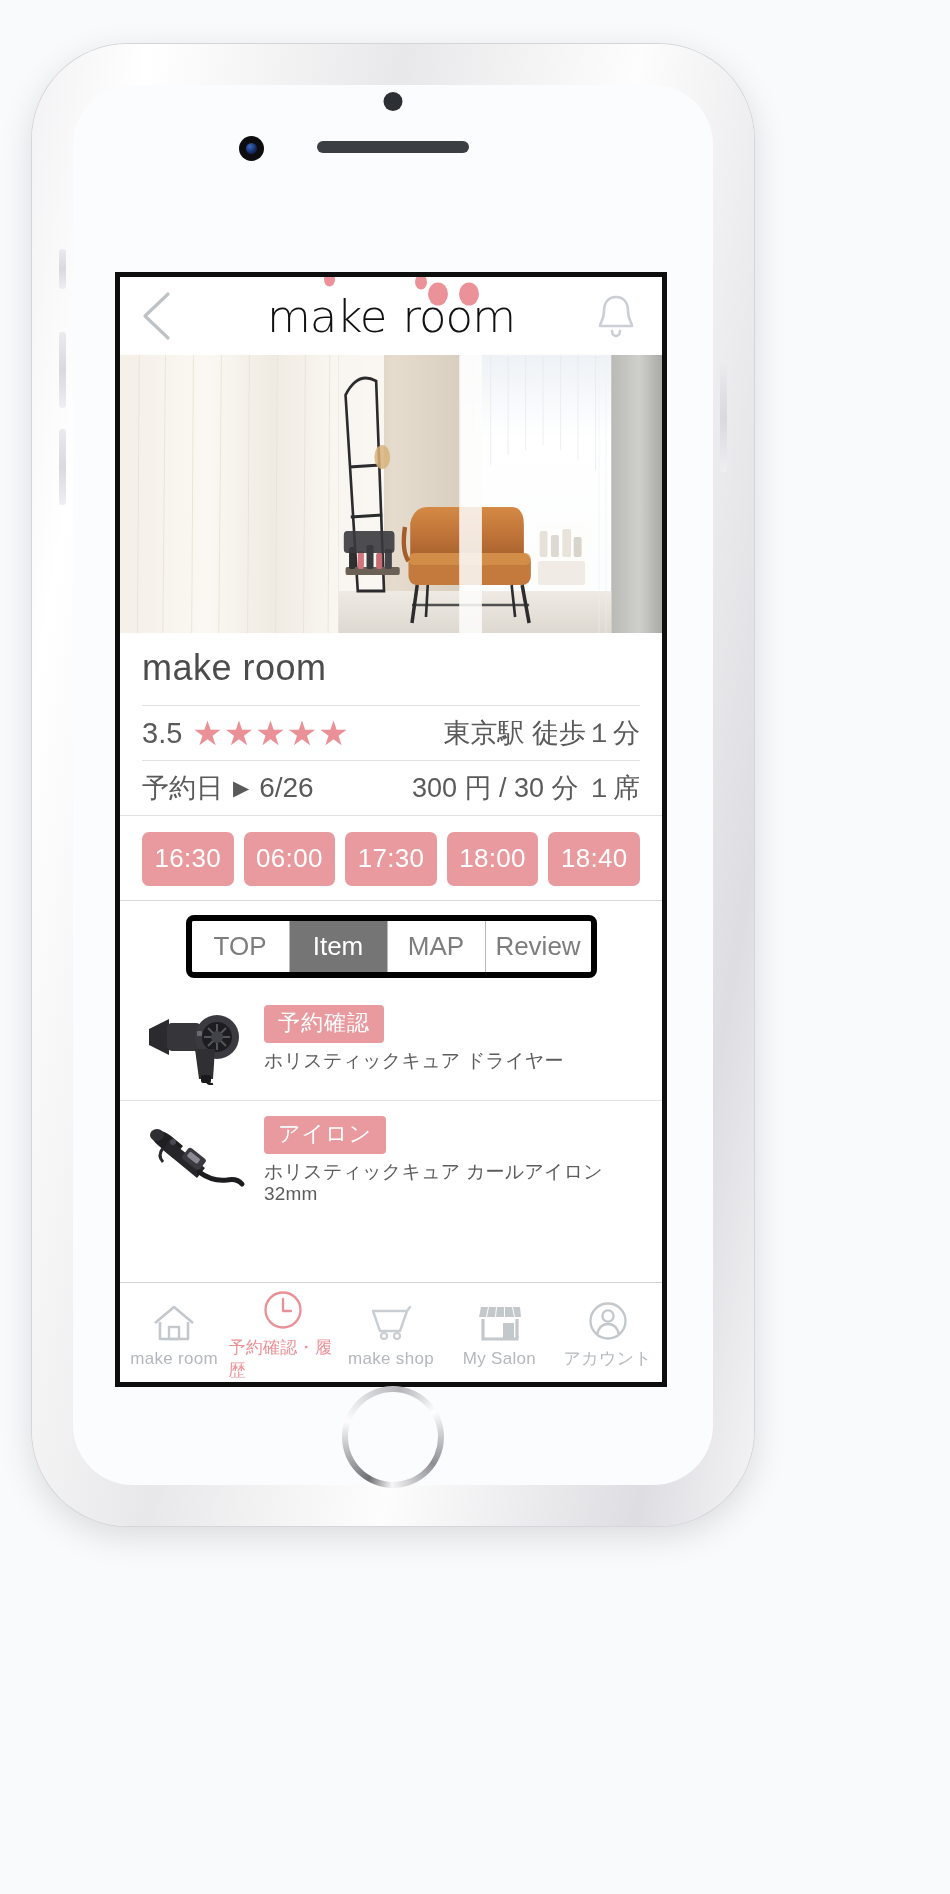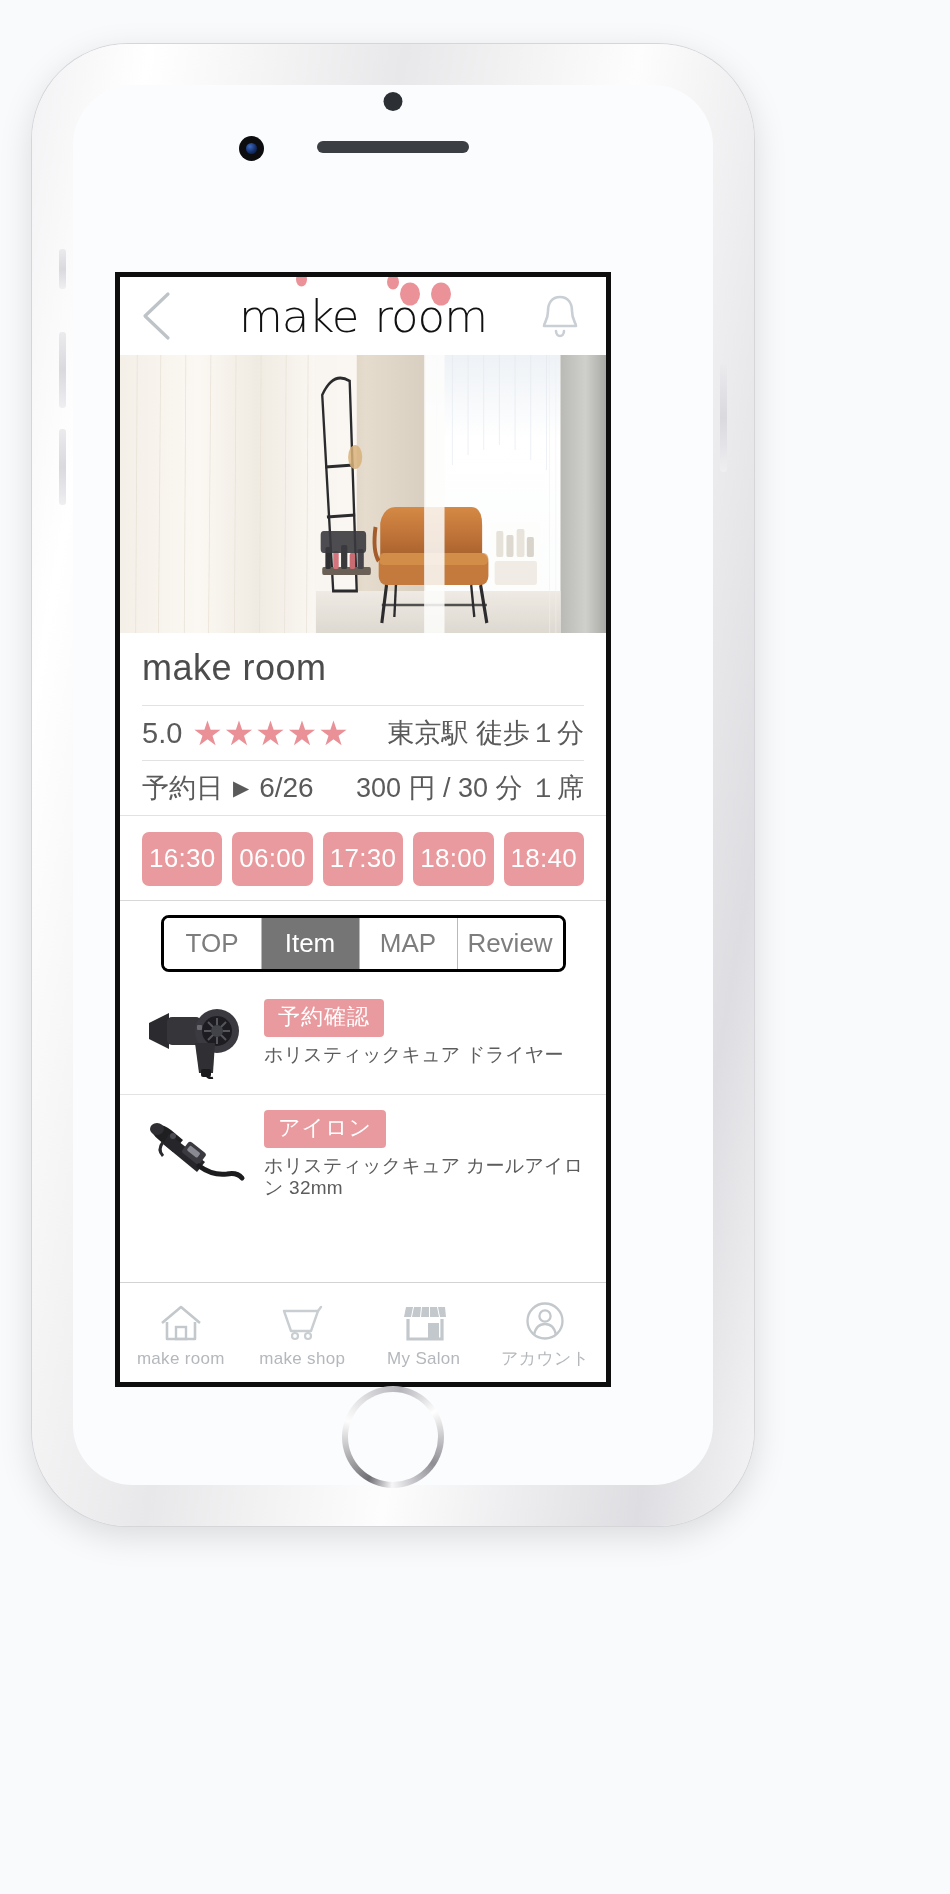--- a/index.html
+++ b/index.html
@@ -64,21 +64,21 @@
   }
   #home-button-inner {
     width: 100%; height: 100%; border-radius: 50%;
     background: #fbfcfd;
   }
 
   
   #screen {
     position: absolute;
     left: 83px; top: 228px;
-    width: 496px; height: 1115px;
+    width: 552px; height: 1115px;
     background: #ffffff;
     border: 5px solid #0e0e0e;
     overflow: hidden;
     display: flex; flex-direction: column;
   }
 
   
   #app-header {
     height: 78px; flex: 0 0 78px;
     background: #ffffff;
@@ -164,21 +164,21 @@
 
   
   #tab-bar-wrap {
     border-top: 1px solid #d8d8d8;
     padding: 14px 0 12px 0;
     display: flex; justify-content: center;
     background: #fff;
   }
   #tab-bar {
     display: flex;
-    border: 3px solid #000000;
+    border: 6px solid #000000;
     border-radius: 8px;
     overflow: hidden;
   }
   .tab {
     padding: 10px 0;
     width: 98px; text-align: center;
     font-size: 26px; color: #7d7d7d;
     background: #fff; cursor: pointer;
     border-right: 1px solid #b9b9b9;
     font-family: "Liberation Sans", sans-serif;
@@ -391,21 +391,21 @@
             <line x1="548" y1="0" x2="548" y2="278"></line>
         </g>
       </svg>
     </div>
 
     <div id="salon-info">
       <div id="salon-name">make room</div>
 
       <div class="info-row">
         <div class="info-left">
-          <span id="rating-score">5.0</span>
+          <span id="rating-score">3.5</span>
           <span id="star-rating">
             <span class="star">★</span>
             <span class="star">★</span>
             <span class="star">★</span>
             <span class="star">★</span>
             <span class="star">★</span>
           </span>
         </div>
         <div class="info-right">東京駅 徒歩１分</div>
       </div>
@@ -496,20 +496,29 @@
         <span class="nav-icon">
           <svg width="46" height="40" viewBox="0 0 46 40">
             <path d="M4 20 L23 4 L42 20" fill="none" stroke="#c3c8cc" stroke-width="2.6" stroke-linejoin="round"></path>
             <path d="M9 19 L9 36 L37 36 L37 19" fill="none" stroke="#c3c8cc" stroke-width="2.6" stroke-linejoin="round"></path>
             <rect x="18" y="24" width="10" height="12" fill="none" stroke="#c3c8cc" stroke-width="2.4"></rect>
           </svg>
         </span>
         <span class="nav-label">make room</span>
       </div>
 
+      <div class="nav-item active">
+        <span class="nav-icon">
+          <svg width="42" height="42" viewBox="0 0 42 42">
+            <circle cx="21" cy="21" r="17.5" fill="none" stroke="#ea9097" stroke-width="2.3"></circle>
+            <path d="M21 10 L21 22 L29 22" fill="none" stroke="#ea9097" stroke-width="2.3" stroke-linecap="round" stroke-linejoin="round"></path>
+          </svg>
+        </span>
+        <span class="nav-label">予約確認・履歴</span>
+      </div>
 
       <div class="nav-item">
         <span class="nav-icon">
           <svg width="48" height="40" viewBox="0 0 48 40">
             <path d="M6 8 L40 8 L33 28 L13 28 Z" fill="none" stroke="#c9ced2" stroke-width="2.4" stroke-linejoin="round"></path>
             <path d="M40 8 L43 4" fill="none" stroke="#c9ced2" stroke-width="2.4" stroke-linecap="round"></path>
             <circle cx="17" cy="33" r="3" fill="none" stroke="#c9ced2" stroke-width="2.2"></circle>
             <circle cx="30" cy="33" r="3" fill="none" stroke="#c9ced2" stroke-width="2.2"></circle>
           </svg>
         </span>

